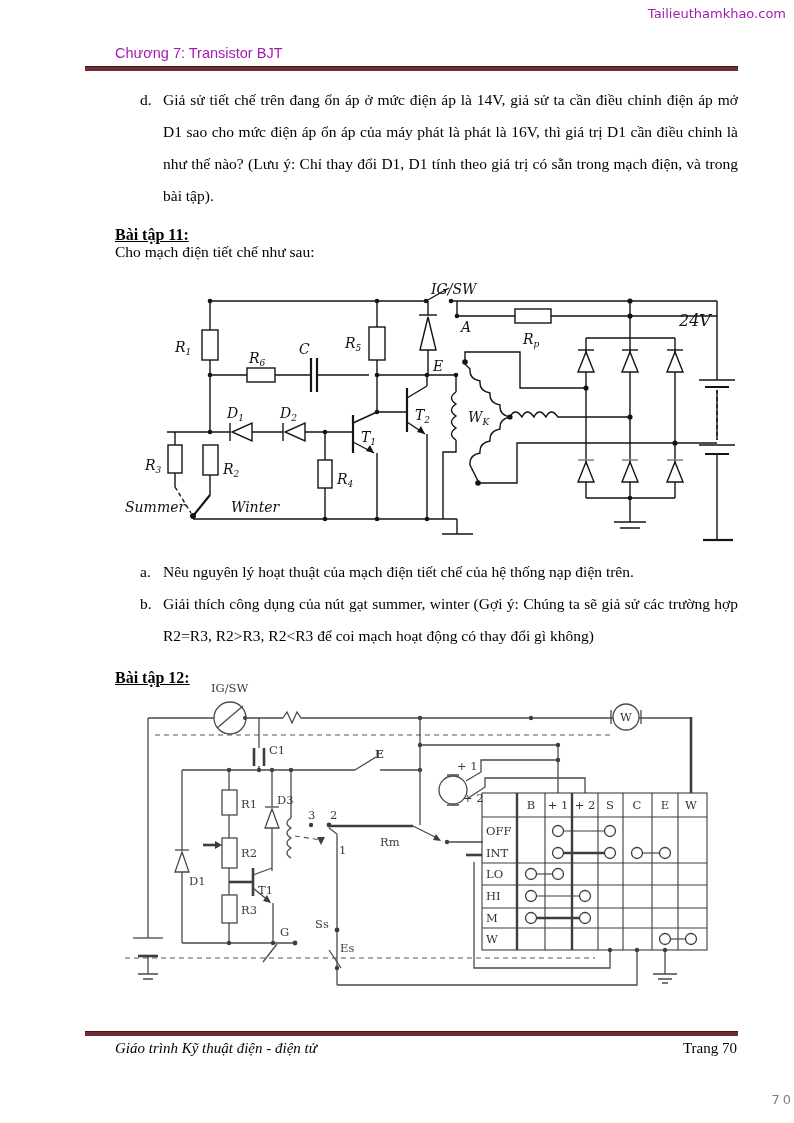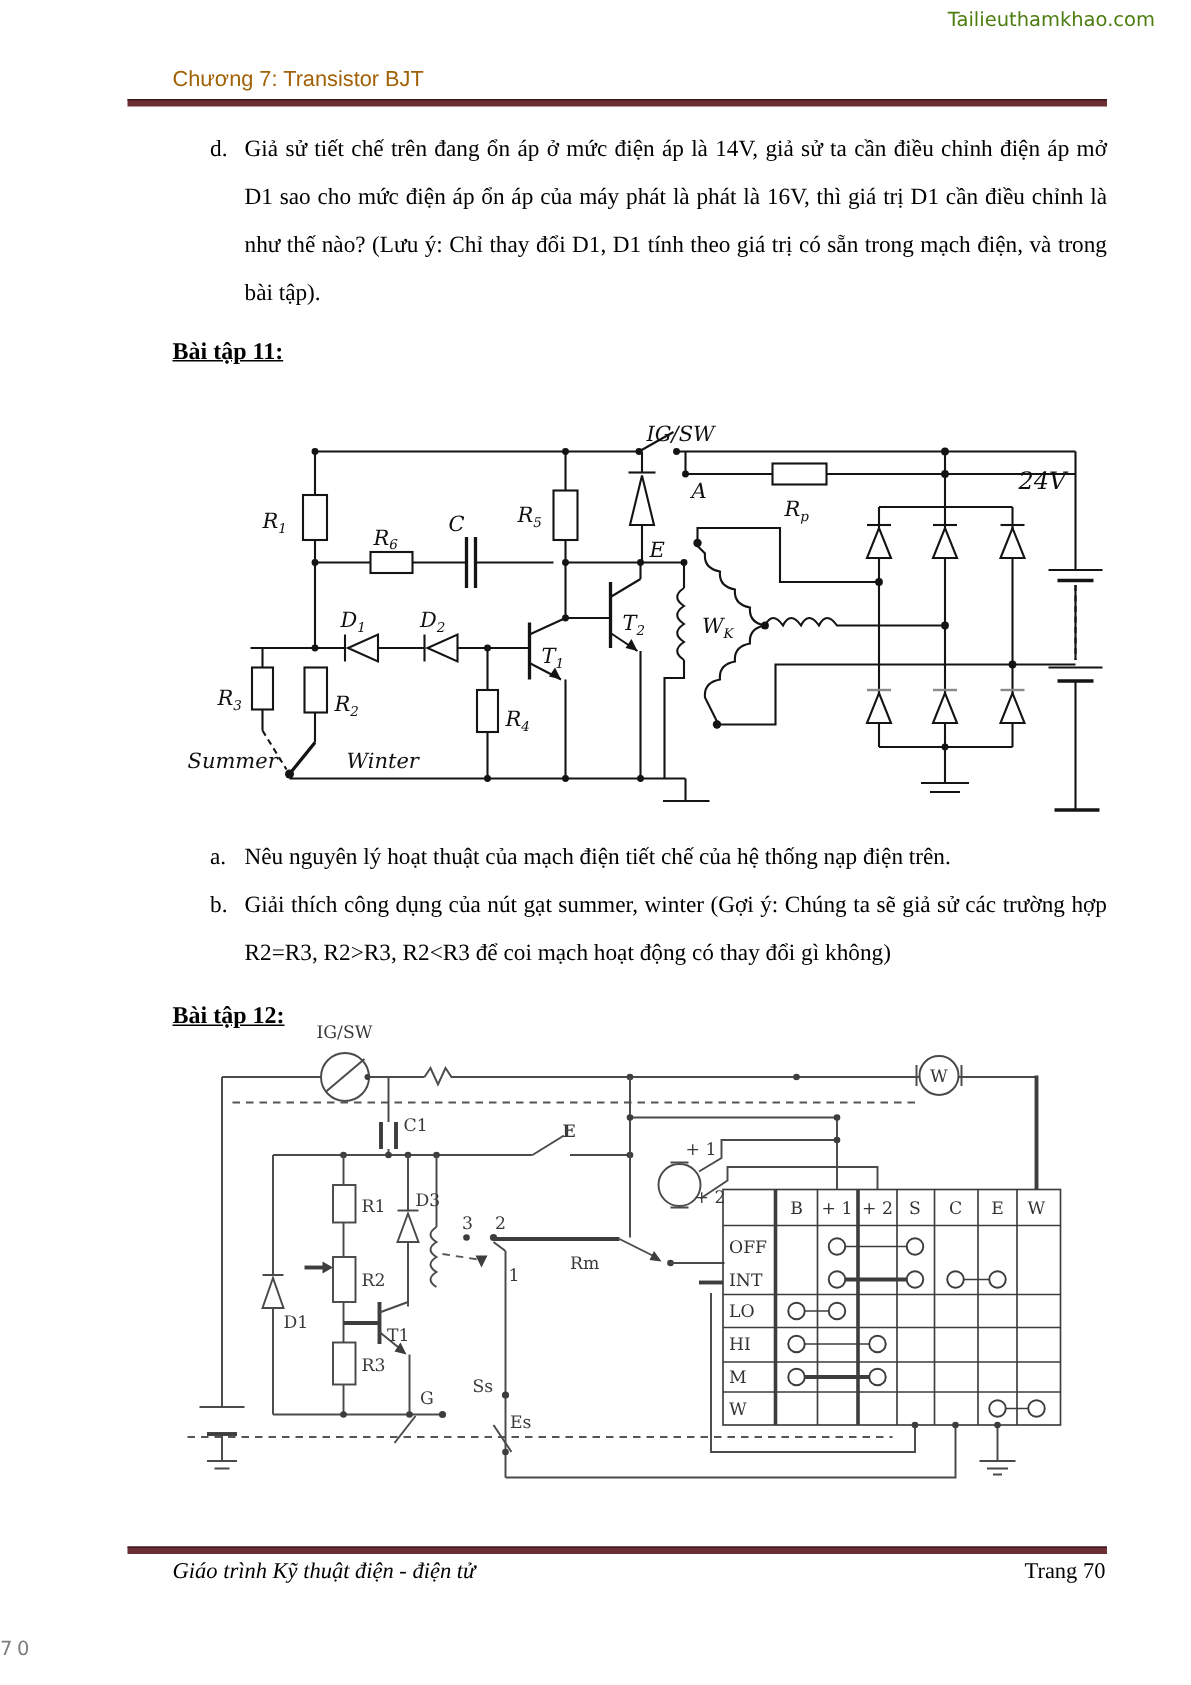--- a/index.html
+++ b/index.html
@@ -1,37 +1,37 @@
 <!DOCTYPE html>
 <html><head>
 <meta charset="utf-8">
 <style>
   html,body{margin:0;padding:0;background:#fff;}
   #page{position:relative;width:794px;height:1123px;background:#ffffff;overflow:hidden;
         font-family:"Liberation Serif",serif;color:#000;}
   .abs{position:absolute;}
-  #watermark{top:6px;right:24px;font-family:"DejaVu Sans",sans-serif;font-size:13px;color:#4d7c0f;}
-  #chapter{top:45px;left:115px;font-family:"Liberation Sans",sans-serif;font-size:14.5px;color:#a16207;}
+  #watermark{top:6px;right:8px;font-family:"DejaVu Sans",sans-serif;font-size:13px;color:#a21caf;}
+  #chapter{top:45px;left:115px;font-family:"Liberation Sans",sans-serif;font-size:14.5px;color:#a21caf;}
   .rule{left:85px;width:653px;height:4px;background:#6d2f36;border-top:1.5px solid #3f161b;}
   #rule-top{top:66px;}
   #rule-bottom{top:1031px;}
   .para{font-size:15.5px;line-height:32px;text-align:justify;}
   .item{display:flex;}
   .marker{width:23px;flex:none;}
   .itext{width:575px;}
   .heading{font-size:16px;font-weight:bold;text-decoration:underline;}
   #item-d{top:84px;left:140px;width:600px;}
   #bt11{top:226px;left:115px;}
   #intro11{top:243px;left:115px;font-size:15.5px;}
   #item-a{top:556px;left:140px;width:600px;}
   #item-b{top:588px;left:140px;width:600px;}
   #bt12{top:669px;left:115px;}
   #footer-left{top:1040px;left:115px;font-size:15px;font-style:italic;}
   #footer-right{top:1040px;right:57px;font-size:15px;}
-  #pagenum{top:1092px;left:0;width:100%;text-align:left;color:#7e7e7e;
+  #pagenum{top:1092px;left:0;width:100%;text-align:right;color:#7e7e7e;
            font-family:"DejaVu Sans",sans-serif;font-size:13px;letter-spacing:3px;}
   
   svg{position:absolute;overflow:visible;}
   .w1{stroke:#141414;stroke-width:1.4;fill:none;}
   .w1b{stroke:#141414;stroke-width:2.2;fill:none;}
   .comp{stroke:#141414;stroke-width:1.4;fill:#fff;}
   .dot1{fill:#141414;stroke:none;}
   .lbl{font-family:"DejaVu Serif",serif;font-style:italic;font-size:14px;fill:#101010;}
   .lbl .sub{font-size:9px;}
   .big{font-size:16px;}
@@ -54,20 +54,21 @@
   <div class="abs" id="watermark">Tailieuthamkhao.com</div>
   <div class="abs" id="chapter">Chương 7: Transistor BJT</div>
   <div class="abs rule" id="rule-top"></div>
 
   <div class="abs para item" id="item-d">
     <span class="marker">d.</span>
     <span class="itext">Giả sử tiết chế trên đang ổn áp ở mức điện áp là 14V, giả sử ta cần điều chỉnh điện áp mở D1 sao cho mức điện áp ổn áp của máy phát là phát là 16V, thì giá trị D1 cần điều chỉnh là như thế nào? (Lưu ý: Chỉ thay đổi D1, D1 tính theo giá trị có sẵn trong mạch điện, và trong bài tập).</span>
   </div>
 
   <div class="abs heading" id="bt11">Bài tập 11:</div>
+  <div class="abs" id="intro11">Cho mạch điện tiết chế như sau:</div>
 
   <svg id="circuit1" style="left:125px;top:282px;" width="640" height="268" viewBox="0 0 640 268">
 
     <path class="w1" d="M85,19 H301"></path>
     <path class="w1" d="M301,19 L324,6"></path>
     <path class="w1" d="M326,19 H592"></path>
     <circle class="dot1" cx="85" cy="19" r="2.3"></circle>
       <circle class="dot1" cx="252" cy="19" r="2.3"></circle>
     <circle class="dot1" cx="301" cy="19" r="2.3"></circle>
       <circle class="dot1" cx="326" cy="19" r="2.3"></circle>

